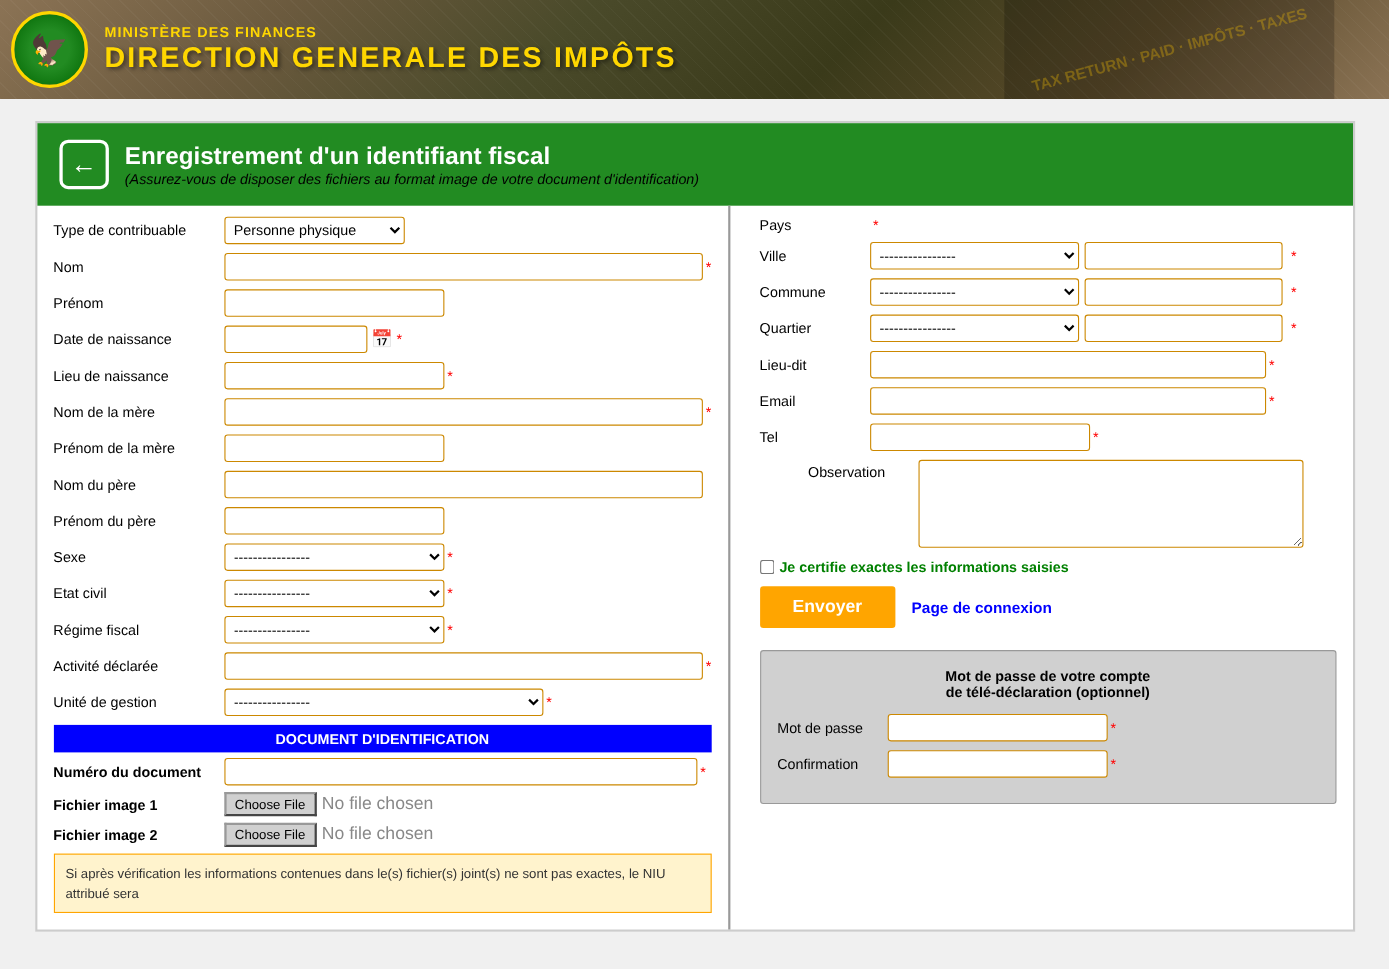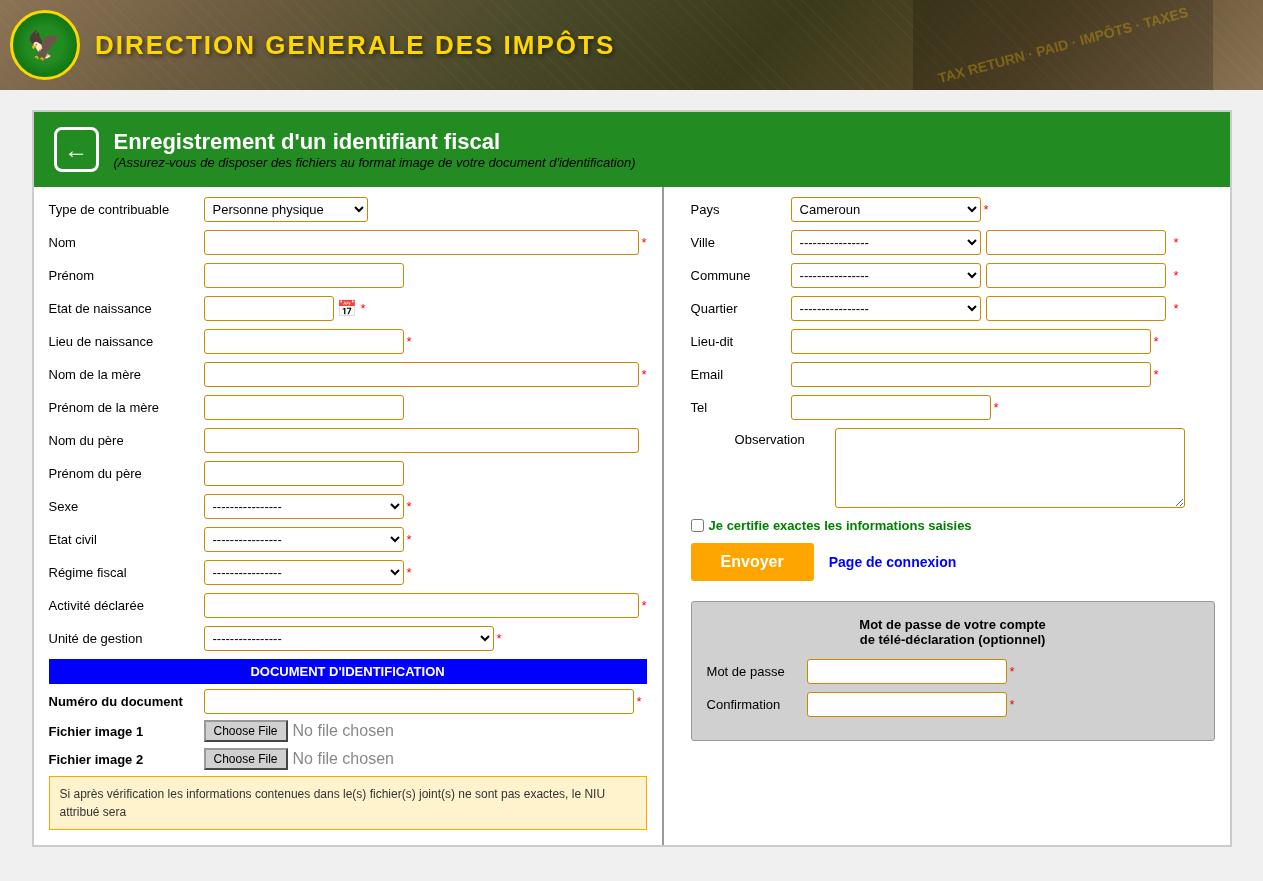--- a/index.html
+++ b/index.html
@@ -317,20 +317,21 @@
     .select-unit { width: 290px; }
   </style>
 </head>
 <body>
 
 <div class="header-banner">
   <div class="header-logo">
     <span>🦅</span>
   </div>
   <div class="header-text">
+    <div class="ministry">MINISTÈRE DES FINANCES</div>
     <div class="direction">DIRECTION GENERALE DES IMPÔTS</div>
   </div>
   <div class="header-deco">
     <div class="header-deco-text">TAX RETURN · PAID · IMPÔTS · TAXES</div>
   </div>
 </div>
 
 <div class="main-container">
 
   <div class="title-bar">
@@ -358,21 +359,21 @@
         <input type="text" class="input-full" style="">
         <span class="required-star">*</span>
       </div>
 
       <div class="form-row">
         <div class="form-label">Prénom</div>
         <input type="text" class="input-medium" style="">
       </div>
 
       <div class="form-row">
-        <div class="form-label">Etat de naissance</div>
+        <div class="form-label">Date de naissance</div>
         <input type="text" class="input-date" style="">
         <span class="calendar-icon">📅</span>
         <span class="required-star">*</span>
       </div>
 
       <div class="form-row">
         <div class="form-label">Lieu de naissance</div>
         <input type="text" class="input-medium" style="">
         <span class="required-star">*</span>
       </div>
@@ -469,25 +470,20 @@
 
         <div class="warning-box">Si après vérification les informations contenues dans le(s) fichier(s) joint(s) ne sont pas exactes, le NIU attribué sera</div>
       </div>
 
     </div>
 
     <div class="form-right">
 
       <div class="right-form-row">
         <div class="form-label-right">Pays</div>
-        <select class="select-pays">
-          <option>Cameroun</option>
-          <option>France</option>
-          <option>Autre</option>
-        </select>
         <span class="required-star">*</span>
       </div>
 
       <div class="right-form-row">
         <div class="form-label-right">Ville</div>
         <div class="ville-row">
           <select class="select-dd">
             <option>----------------</option>
           </select>
           <input type="text" style="width: 180px; border: 1px solid rgb(204, 136, 0);">

